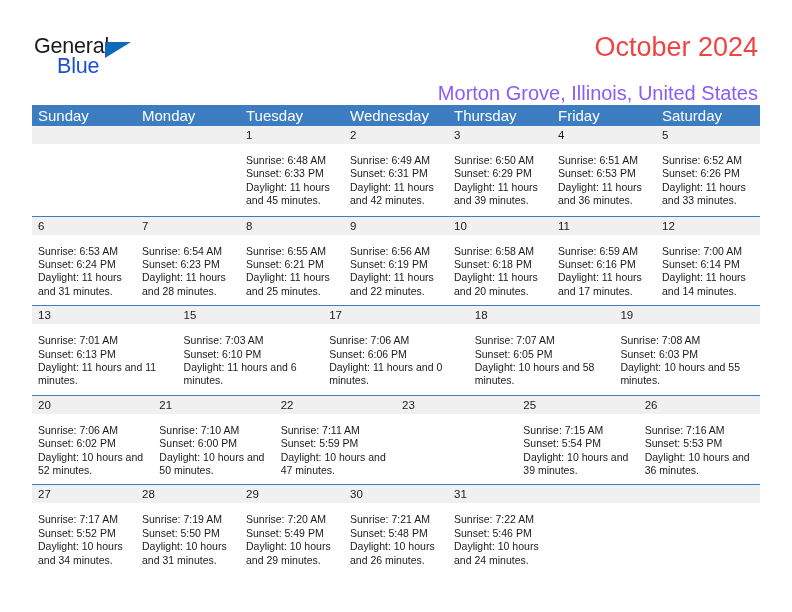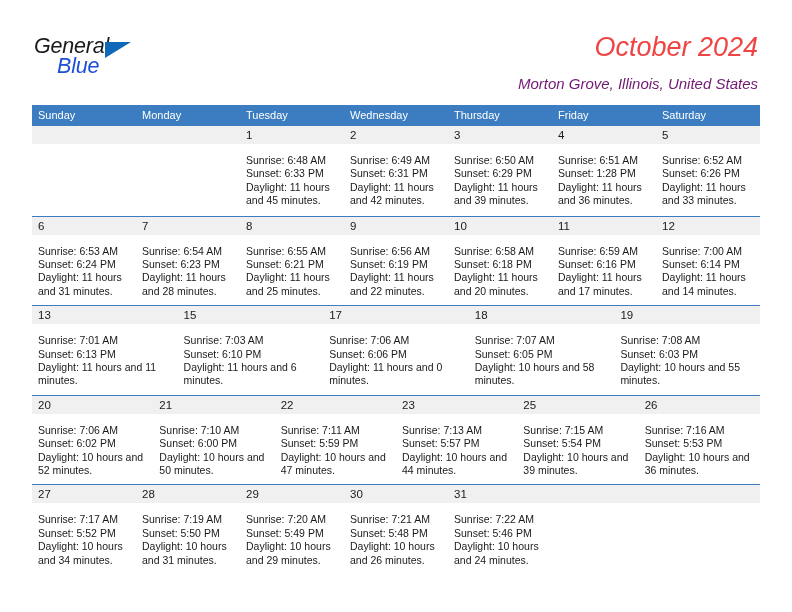--- a/index.html
+++ b/index.html
@@ -21,21 +21,20 @@
     box-sizing: border-box;
   }
 
   
   .header {
     position: absolute;
     left: 34px;
     top: 30px;
     right: 34px;
     height: 68px;
-    font-style: italic;
   }
   .logo {
     position: absolute;
     left: 0;
     top: 4px;
     width: 180px;
     height: 56px;
   }
   .logo-general {
     position: absolute;
@@ -71,43 +70,43 @@
     top: 0;
     text-align: right;
   }
   .cal-title {
     font-size: 27px;
     color: #ef4444;
     line-height: 34px;
     white-space: nowrap;
   }
   .cal-subtitle {
-    font-size: 15px;
-    color: #701a75;
+    font-size: 20px;
+    color: #8b5cf6;
     line-height: 22px;
-    margin-top: 9px;
+    margin-top: 18px;
     white-space: nowrap;
   }
 
   
   .calendar {
     position: absolute;
     left: 32px;
     top: 105px;
     width: 728px;
   }
   .weekday-row {
     display: flex;
     background: #3b7dc0;
     height: 21px;
   }
   .weekday {
     flex: 1 1 0;
     color: #ffffff;
-    font-size: 11px;
+    font-size: 15px;
     line-height: 21px;
     padding-left: 6px;
     box-sizing: border-box;
     white-space: nowrap;
     overflow: hidden;
   }
 
   .week-row {
     display: flex;
     border-top: 1.6px solid #3b7dc0;
@@ -210,21 +209,21 @@
             <div class="day-info">
               <div>Sunrise: 6:50 AM</div>
               <div>Sunset: 6:29 PM</div>
               <div class="daylight-line">Daylight: 11 hours and 39 minutes.</div>
             </div>
           </div>
           <div class="day-cell">
             <div class="day-number">4</div>
             <div class="day-info">
               <div>Sunrise: 6:51 AM</div>
-              <div>Sunset: 1:28 PM</div>
+              <div>Sunset: 6:53 PM</div>
               <div class="daylight-line">Daylight: 11 hours and 36 minutes.</div>
             </div>
           </div>
           <div class="day-cell">
             <div class="day-number">5</div>
             <div class="day-info">
               <div>Sunrise: 6:52 AM</div>
               <div>Sunset: 6:26 PM</div>
               <div class="daylight-line">Daylight: 11 hours and 33 minutes.</div>
             </div>
@@ -350,25 +349,20 @@
           <div class="day-cell">
             <div class="day-number">22</div>
             <div class="day-info">
               <div>Sunrise: 7:11 AM</div>
               <div>Sunset: 5:59 PM</div>
               <div class="daylight-line">Daylight: 10 hours and 47 minutes.</div>
             </div>
           </div>
           <div class="day-cell">
             <div class="day-number">23</div>
-            <div class="day-info">
-              <div>Sunrise: 7:13 AM</div>
-              <div>Sunset: 5:57 PM</div>
-              <div class="daylight-line">Daylight: 10 hours and 44 minutes.</div>
-            </div>
           </div>
           <div class="day-cell">
             <div class="day-number">25</div>
             <div class="day-info">
               <div>Sunrise: 7:15 AM</div>
               <div>Sunset: 5:54 PM</div>
               <div class="daylight-line">Daylight: 10 hours and 39 minutes.</div>
             </div>
           </div>
           <div class="day-cell">

